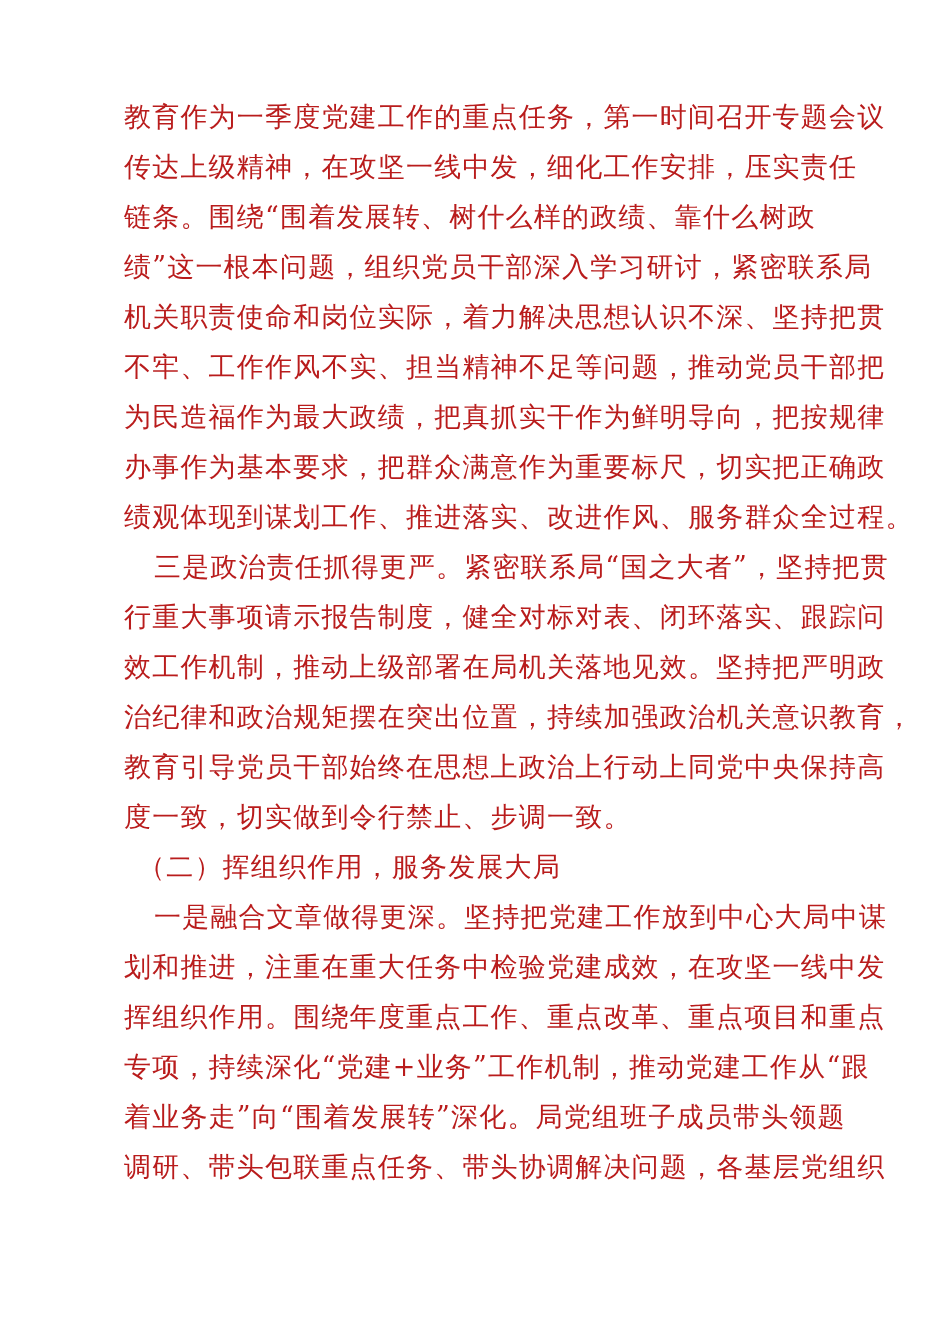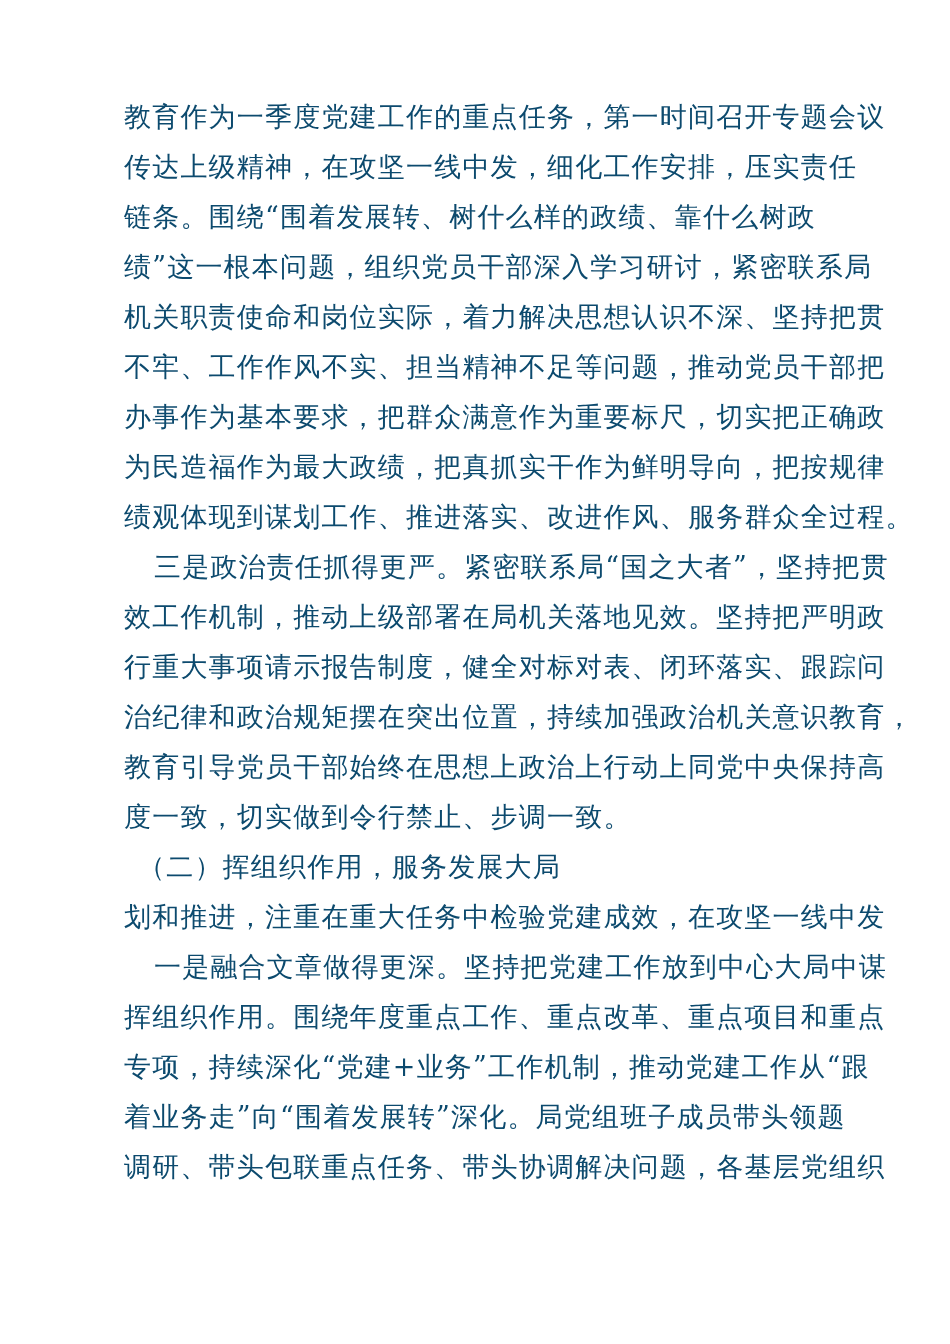--- a/index.html
+++ b/index.html
@@ -14,21 +14,21 @@
       overflow: hidden;
     }
     .page {
       position: absolute;
       left: 124px;
       top: 92px;
       width: 690px;
       font-family: "DejaVu Serif", "Liberation Serif", serif;
       font-size: 27px;
       line-height: 50px;
-      color: #0c4a6e;
+      color: #b91c1c;
       letter-spacing: 1.2px;
     }
     .line {
       display: block;
       white-space: nowrap;
       height: 50px;
     }
     .indent {
       padding-left: 30px;
     }
@@ -39,29 +39,29 @@
 </head>
 <body>
 
 <div class="page">
   <span class="line">教育作为一季度党建工作的重点任务，第一时间召开专题会议</span>
   <span class="line">传达上级精神，在攻坚一线中发，细化工作安排，压实责任</span>
   <span class="line">链条。围绕“围着发展转、树什么样的政绩、靠什么树政</span>
   <span class="line">绩”这一根本问题，组织党员干部深入学习研讨，紧密联系局</span>
   <span class="line">机关职责使命和岗位实际，着力解决思想认识不深、坚持把贯</span>
   <span class="line">不牢、工作作风不实、担当精神不足等问题，推动党员干部把</span>
+  <span class="line">为民造福作为最大政绩，把真抓实干作为鲜明导向，把按规律</span>
   <span class="line">办事作为基本要求，把群众满意作为重要标尺，切实把正确政</span>
-  <span class="line">为民造福作为最大政绩，把真抓实干作为鲜明导向，把按规律</span>
   <span class="line">绩观体现到谋划工作、推进落实、改进作风、服务群众全过程。</span>
   <span class="line indent">三是政治责任抓得更严。紧密联系局“国之大者”，坚持把贯</span>
+  <span class="line">行重大事项请示报告制度，健全对标对表、闭环落实、跟踪问</span>
   <span class="line">效工作机制，推动上级部署在局机关落地见效。坚持把严明政</span>
-  <span class="line">行重大事项请示报告制度，健全对标对表、闭环落实、跟踪问</span>
   <span class="line">治纪律和政治规矩摆在突出位置，持续加强政治机关意识教育，</span>
   <span class="line">教育引导党员干部始终在思想上政治上行动上同党中央保持高</span>
   <span class="line">度一致，切实做到令行禁止、步调一致。</span>
   <span class="line heading">（二）挥组织作用，服务发展大局</span>
+  <span class="line indent">一是融合文章做得更深。坚持把党建工作放到中心大局中谋</span>
   <span class="line">划和推进，注重在重大任务中检验党建成效，在攻坚一线中发</span>
-  <span class="line indent">一是融合文章做得更深。坚持把党建工作放到中心大局中谋</span>
   <span class="line">挥组织作用。围绕年度重点工作、重点改革、重点项目和重点</span>
   <span class="line">专项，持续深化“党建+业务”工作机制，推动党建工作从“跟</span>
   <span class="line">着业务走”向“围着发展转”深化。局党组班子成员带头领题</span>
   <span class="line">调研、带头包联重点任务、带头协调解决问题，各基层党组织</span>
 </div>
 
 </body></html>

